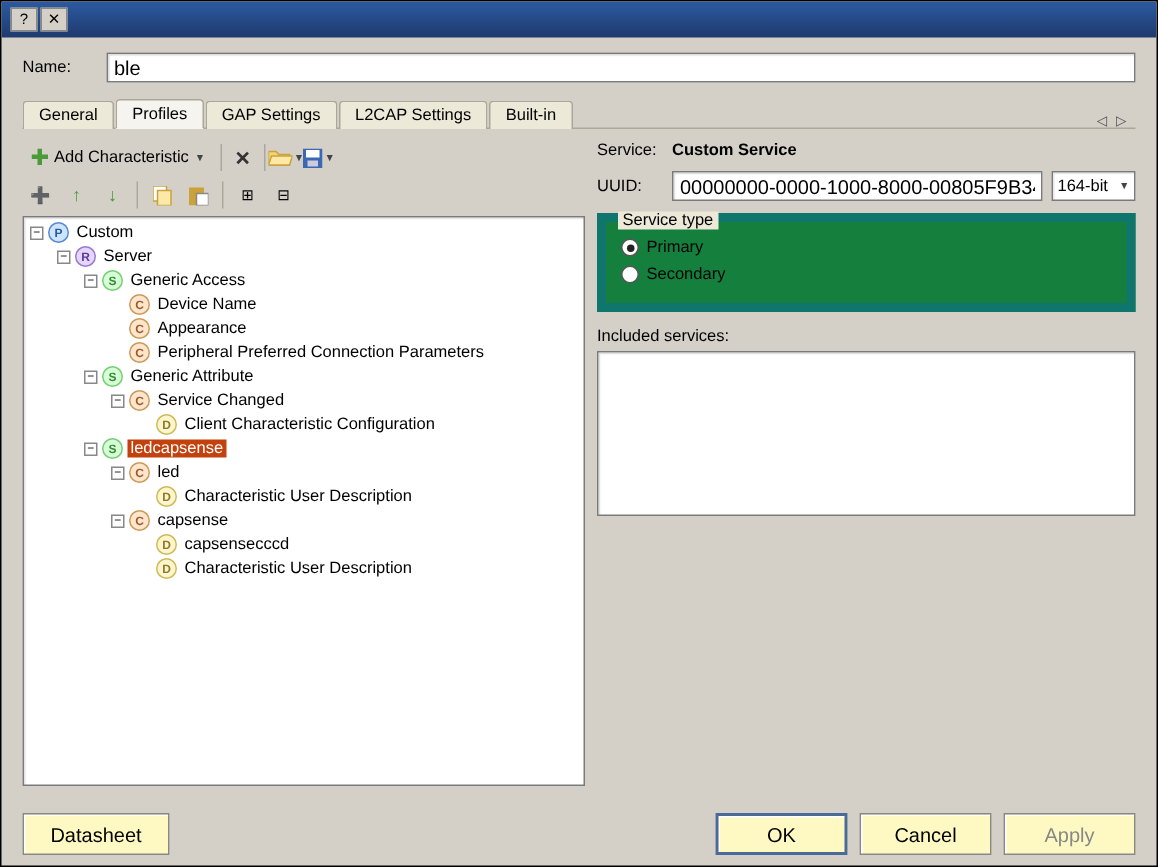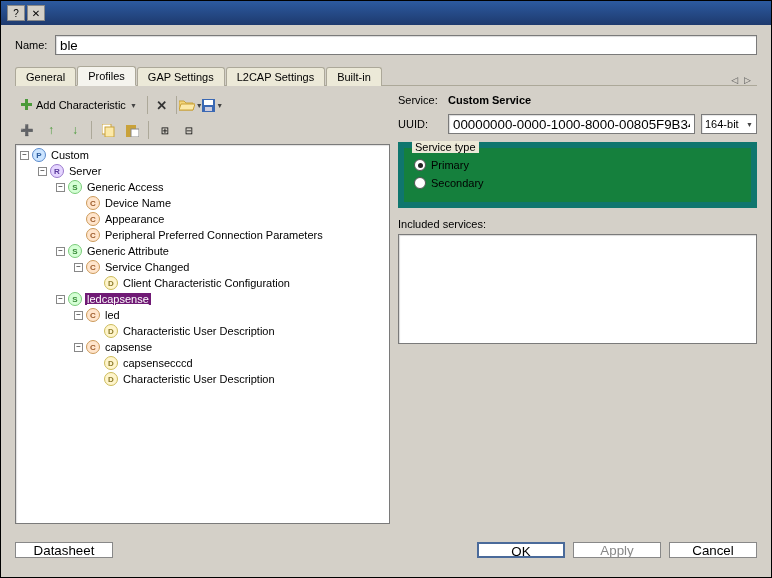--- a/index.html
+++ b/index.html
@@ -2,21 +2,21 @@
 <html><head>
 <meta charset="utf-8">
 <style>
 * { box-sizing: border-box; margin: 0; padding: 0; }
 body { font-family: Tahoma, Arial, sans-serif; font-size: 11px; background: #d4d0c8; width: 772px; height: 578px; overflow: hidden; border: 1px solid #000; }
 .titlebar { background: linear-gradient(to bottom, #2c5aa0, #1e3a6e); color: white; height: 24px; display: flex; align-items: center; padding: 0 4px; }
 .titlebar-text { flex: 1; font-weight: bold; padding-left: 4px; }
 .titlebar-btn { width: 18px; height: 16px; background: #d4d0c8; border: 1px solid #888; margin-left: 2px; display: flex; align-items: center; justify-content: center; font-size: 10px; cursor: pointer; color: #000; }
 .content { padding: 10px 14px; }
 .name-row { display: flex; align-items: center; margin-bottom: 10px; }
-.name-label { width: 40px; }
+.name-label { width: 56px; }
 .name-input { flex: 1; height: 20px; border: 1px solid #7a7a7a; padding: 0 4px; background: white; box-shadow: inset 1px 1px 1px rgba(0,0,0,0.15); }
 .tabs-row { display: flex; align-items: flex-end; border-bottom: 1px solid #aca899; position: relative; }
 .tab { padding: 3px 10px 3px 10px; border: 1px solid #aca899; border-bottom: none; background: #ece9d8; margin-right: 1px; cursor: pointer; border-radius: 3px 3px 0 0; position: relative; top: 1px; text-align: right; }
 .tab.active { background: #f5f4ee; border-bottom: 1px solid #f5f4ee; z-index: 1; }
 .tabs-nav { margin-left: auto; display: flex; gap: 2px; padding-right: 4px; }
 .nav-arrow { font-size: 9px; color: #555; cursor: pointer; padding: 0 2px; }
 .main-panel { display: flex; gap: 8px; padding-top: 6px; height: 438px; }
 .left-panel { width: 375px; display: flex; flex-direction: column; }
 .toolbar { display: flex; align-items: center; gap: 2px; padding: 3px 0; }
 .toolbar2 { display: flex; align-items: center; gap: 4px; padding: 2px 0 4px 2px; }
@@ -30,35 +30,35 @@
 .tree-children { padding-left: 0; }
 .expander { width: 9px; height: 9px; border: 1px solid #888; background: white; display: flex; align-items: center; justify-content: center; font-size: 8px; line-height: 1; margin-right: 3px; cursor: pointer; }
 .expander.blank { border: none; background: transparent; }
 .node-icon { width: 14px; height: 14px; border-radius: 50%; display: inline-flex; align-items: center; justify-content: center; font-size: 8px; font-weight: bold; margin-right: 3px; flex-shrink: 0; }
 .icon-P { background: #cce5ff; border: 1px solid #5a8acc; color: #2a5a9c; }
 .icon-R { background: #e5d5ff; border: 1px solid #9a7acc; color: #5a3a9c; }
 .icon-S { background: #d5ffd5; border: 1px solid #7acc7a; color: #3a8c3a; }
 .icon-C { background: #ffe5cc; border: 1px solid #cc9a5a; color: #9c5a2a; }
 .icon-D { background: #fff5cc; border: 1px solid #ccbb5a; color: #8c7a2a; }
 .node-label { padding: 0 2px; }
-.node-label.selected { background: #701a75; color: white; text-decoration: underline; }
+.node-label.selected { background: #c2410c; color: white; }
 .right-panel { flex: 1; padding-top: 2px; }
 .field-row { display: flex; align-items: center; margin-bottom: 8px; }
 .field-label { width: 50px; }
 .field-value { font-weight: bold; }
 .uuid-input { flex: 1; height: 20px; border: 1px solid #7a7a7a; background: white; padding: 0 4px; margin-right: 6px; box-shadow: inset 1px 1px 1px rgba(0,0,0,0.15); }
 .uuid-combo { width: 56px; height: 20px; border: 1px solid #7a7a7a; background: white; display: flex; align-items: center; padding: 0 3px; cursor: pointer; justify-content: space-between; box-shadow: inset 1px 1px 1px rgba(0,0,0,0.1); }
 .groupbox { border: 6px solid #0f766e; padding: 8px 10px 10px; margin: 6px 0 10px; position: relative; background: #15803d; }
 .groupbox-title { position: absolute; top: -7px; left: 8px; background: #ece9d8; padding: 0 3px; }
 .radio-row { display: flex; align-items: flex-start; gap: 5px; padding: 3px 0; }
 .radio { width: 12px; height: 12px; border: 1px solid #555; border-radius: 50%; background: white; display: flex; align-items: center; justify-content: center; }
 .radio.checked::after { content: ''; width: 5px; height: 5px; background: #222; border-radius: 50%; }
 .included-box { width: 100%; height: 110px; border: 1px solid #7a7a7a; background: white; box-shadow: inset 1px 1px 1px rgba(0,0,0,0.15); }
 .button-row { display: flex; padding: 8px 14px; gap: 8px; }
-.btn { height: 16px; border: 1px solid #888; background: #ffffff; cursor: pointer; box-shadow: 1px 1px 0 #fff inset; padding: 0 8px; }
+.btn { height: 28px; border: 1px solid #888; background: #fef9c3; cursor: pointer; box-shadow: 1px 1px 0 #fff inset; padding: 0 8px; }
 .btn-datasheet { width: 98px; }
 .spacer { flex: 1; }
 .btn-ok { width: 88px; border: 2px solid #4a6a9a; }
 .btn-apply { width: 88px; color: #888; }
 .btn-cancel { width: 88px; }
 svg { display: block; }
 </style>
 </head>
 <body>
 
@@ -313,15 +313,15 @@
       <div style="margin-bottom:4px">Included services:</div>
       <div class="included-box"></div>
     </div>
   </div>
 </div>
 
 <div class="button-row">
   <button class="btn btn-datasheet">Datasheet</button>
   <div class="spacer"></div>
   <button class="btn btn-ok">OK</button>
+  <button class="btn btn-cancel">Cancel</button>
   <button class="btn btn-apply">Apply</button>
-  <button class="btn btn-cancel">Cancel</button>
 </div>
 
 </body></html>

